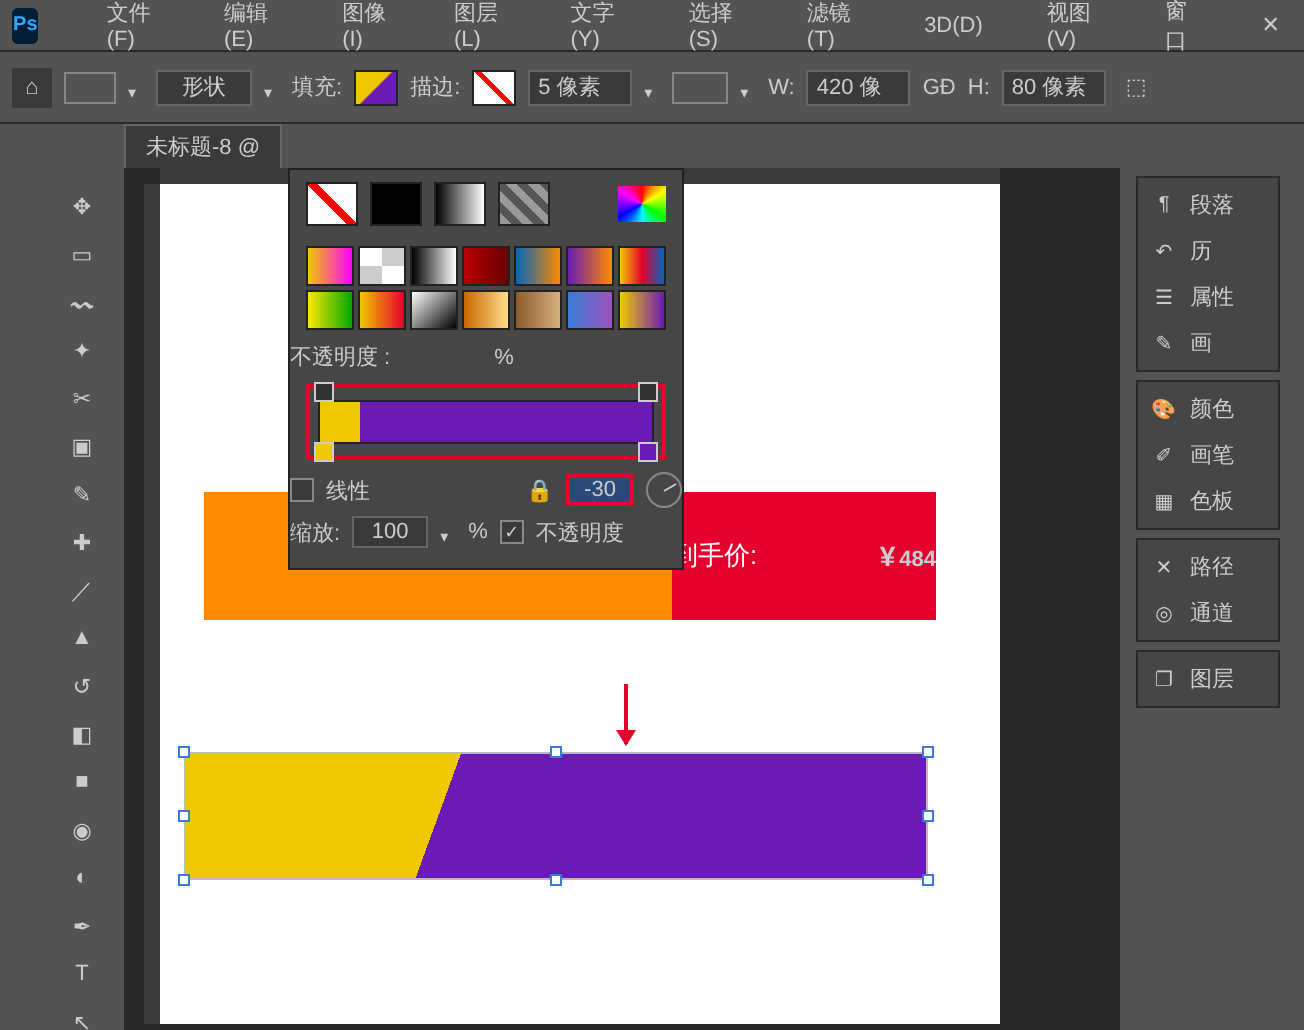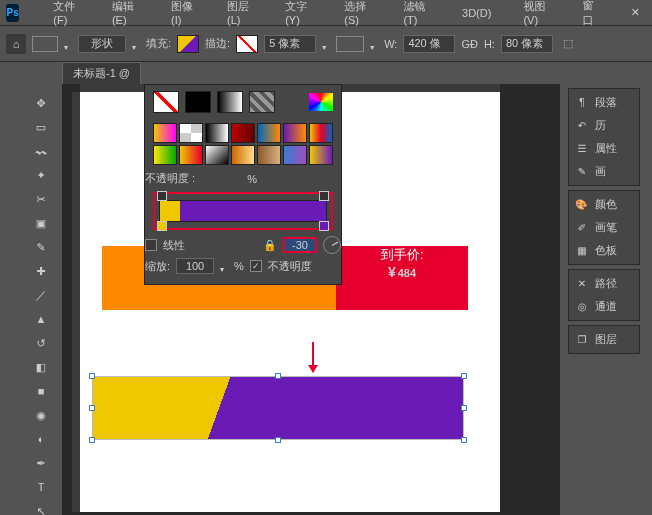--- a/index.html
+++ b/index.html
@@ -26,21 +26,21 @@
 .right-panels{position:absolute;right:12px;top:88px;width:72px;display:flex;flex-direction:column;gap:4px}
 .panel-group{background:#464646;border:1px solid #2a2a2a;padding:2px}
 .panel-btn{display:flex;align-items:center;gap:6px;padding:4px 4px;cursor:pointer}
 .pi{width:14px;height:14px;display:flex;align-items:center;justify-content:center;font-size:10px}
 .canvas-wrap{position:absolute;left:62px;top:84px;right:92px;bottom:0;background:#282828}
 .canvas{position:absolute;left:18px;top:8px;width:420px;height:420px;background:#fff}
 .ruler-h{position:absolute;left:18px;top:0;width:420px;height:8px;background:#3a3a3a}
 .ruler-v{position:absolute;left:10px;top:8px;width:8px;height:420px;background:#3a3a3a}
 .coupon{position:absolute;left:22px;top:154px;width:366px;height:64px;display:flex}
 .coupon-l{flex:1;background:#ff8a00;display:flex;align-items:center;justify-content:flex-end;color:#fff;font-size:34px;padding-right:6px}
-.coupon-r{width:132px;background:#e6002d;display:flex;flex-direction:column;align-items:center;justify-content:flex-start}
+.coupon-r{width:132px;background:#e6002d;display:flex;align-items:center;justify-content:space-between}
 .cr-t{color:#fff;font-size:13px}
 .cr-p{color:#fff;font-size:30px;font-weight:bold;display:flex;align-items:baseline}
 .cr-p small{font-size:14px;margin-right:2px}
 .shape{position:absolute;left:12px;top:284px;width:372px;height:64px;background:linear-gradient(110deg,#f0c800 35%,#6a1bb5 35%);border:1px solid #bbb}
 .shape-handles div{position:absolute;width:6px;height:6px;background:#fff;border:1px solid #3a7bd5}
 .arrow{position:absolute;left:232px;top:250px;width:2px;height:30px;background:#e6002d}
 .arrow::after{content:"";position:absolute;left:-4px;bottom:-1px;width:0;height:0;border-left:5px solid transparent;border-right:5px solid transparent;border-top:8px solid #e6002d}
 .grad-panel{position:absolute;left:144px;top:84px;width:198px;background:#464646;border:1px solid #222;z-index:20;padding-bottom:8px}
 .gp-head{display:flex;padding:6px 8px;gap:6px;align-items:center}
 .sw{width:26px;height:22px;border:1px solid #222}
@@ -110,21 +110,21 @@
     </div>
   <span class="label">GĐ</span>
   <span class="label">H:</span>
   <div class="num-field">
       <span>80 像素</span>
     </div>
   <span style="margin-left:4px">⬚</span>
 </div>
 
 <div class="tabbar">
-  <div class="tab"><span>未标题-1 @</span></div>
+  <div class="tab"><span>未标题-8 @</span></div>
 </div>
 
 <div class="toolbox">
   <div class="tool">✥</div>
   <div class="tool">▭</div>
   <div class="tool">〰</div>
   <div class="tool">✦</div>
   <div class="tool">✂</div>
   <div class="tool">▣</div>
   <div class="tool">✎</div>

